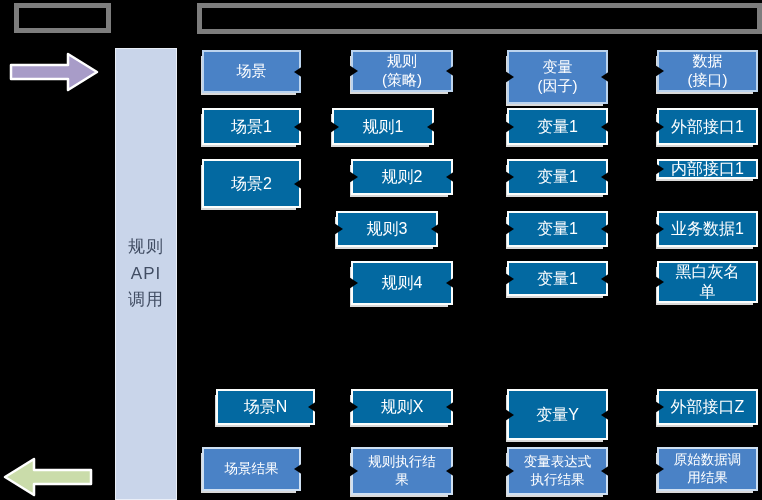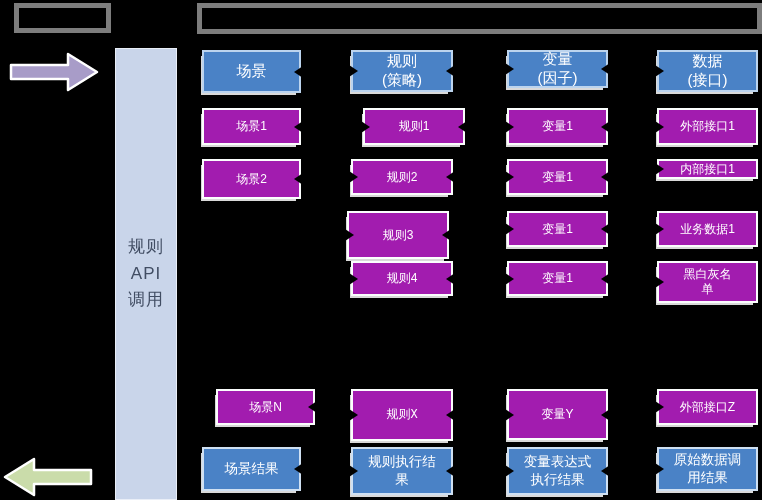--- a/index.html
+++ b/index.html
@@ -23,21 +23,21 @@
     color:#414d63;font-size:17px;line-height:1.55;text-align:center;
     white-space:pre-line;letter-spacing:1px;
   }
   .box{
     position:absolute;box-sizing:border-box;display:flex;align-items:center;
     justify-content:center;text-align:center;color:#fff;white-space:pre-line;
     border:2px solid #fff;
     box-shadow:-3px 4px 0 -2px rgba(255,255,255,0.85);
   }
   .box.hdr{background:#4a82c6;border-color:#bcd4ee;font-size:15px;line-height:1.25;font-weight:400;}
-  .box.item{background:#a21caf;border-color:#fbfefd;font-size:12px;line-height:1.25;}
+  .box.item{background:#0369a1;border-color:#fbfefd;font-size:16px;line-height:1.25;}
   .box.res{background:#4a82c6;border-color:#cfe0f2;font-size:13.5px;line-height:1.35;}
   .notch{position:absolute;width:0;height:0;border:6px solid transparent;pointer-events:none;}
   .notch-r{right:-4px;top:50%;transform:translateY(-50%);border-left:0;border-right:9px solid #000;}
   .notch-l{left:-4px;top:50%;transform:translateY(-50%);border-right:0;border-left:9px solid #000;}
 </style>
 </head>
 <body>
 
 <div id="stage">
 
@@ -55,33 +55,33 @@
 
   <div id="api-panel">
     <div class="api-text">规则
 API
 调用</div>
   </div>
 
   <div id="columns-root">
       <div class="box hdr" style="left: 202px; top: 50px; width: 99px; height: 43px;">场景<span class="notch notch-r"></span></div>
       <div class="box item" style="left: 202px; top: 108px; width: 99px; height: 37px;">场景1<span class="notch notch-r"></span></div>
-      <div class="box item" style="left: 202px; top: 159px; width: 99px; height: 40px;">场景2<span class="notch notch-r"></span></div>
+      <div class="box item" style="left: 202px; top: 159px; width: 99px; height: 49px;">场景2<span class="notch notch-r"></span></div>
       <div class="box item" style="left: 216px; top: 389px; width: 99px; height: 36px;">场景N<span class="notch notch-r"></span></div>
       <div class="box res" style="left: 202px; top: 447px; width: 99px; height: 44px;">场景结果<span class="notch notch-r"></span></div>
       <div class="box hdr" style="left: 351px; top: 50px; width: 102px; height: 42px;">规则
 (策略)<span class="notch notch-r"></span><span class="notch notch-l"></span></div>
-      <div class="box item" style="left: 363px; top: 108px; width: 102px; height: 37px;">规则1<span class="notch notch-r"></span><span class="notch notch-l"></span></div>
+      <div class="box item" style="left: 332px; top: 108px; width: 102px; height: 37px;">规则1<span class="notch notch-r"></span><span class="notch notch-l"></span></div>
       <div class="box item" style="left: 351px; top: 159px; width: 102px; height: 36px; text-align: right;">规则2<span class="notch notch-r"></span><span class="notch notch-l"></span></div>
-      <div class="box item" style="left: 347px; top: 211px; width: 102px; height: 48px;">规则3<span class="notch notch-r"></span><span class="notch notch-l"></span></div>
-      <div class="box item" style="left: 351px; top: 261px; width: 102px; height: 35px;">规则4<span class="notch notch-r"></span><span class="notch notch-l"></span></div>
-      <div class="box item" style="left: 351px; top: 389px; width: 102px; height: 52px; font-family: Liberation Mono, monospace;">规则X<span class="notch notch-r"></span><span class="notch notch-l"></span></div>
+      <div class="box item" style="left: 336px; top: 211px; width: 102px; height: 36px;">规则3<span class="notch notch-r"></span><span class="notch notch-l"></span></div>
+      <div class="box item" style="left: 351px; top: 261px; width: 102px; height: 44px;">规则4<span class="notch notch-r"></span><span class="notch notch-l"></span></div>
+      <div class="box item" style="left: 351px; top: 389px; width: 102px; height: 36px;">规则X<span class="notch notch-r"></span><span class="notch notch-l"></span></div>
       <div class="box res" style="left: 351px; top: 447px; width: 102px; height: 48px;">规则执行结
 果<span class="notch notch-r"></span><span class="notch notch-l"></span></div>
-      <div class="box hdr" style="left: 507px; top: 50px; width: 101px; height: 38px;">变量
+      <div class="box hdr" style="left: 507px; top: 50px; width: 101px; height: 54px;">变量
 (因子)<span class="notch notch-r"></span><span class="notch notch-l"></span></div>
       <div class="box item" style="left: 507px; top: 108px; width: 101px; height: 37px;">变量1<span class="notch notch-r"></span><span class="notch notch-l"></span></div>
       <div class="box item" style="left: 507px; top: 159px; width: 101px; height: 36px;">变量1<span class="notch notch-r"></span><span class="notch notch-l"></span></div>
       <div class="box item" style="left: 507px; top: 211px; width: 101px; height: 36px;">变量1<span class="notch notch-r"></span><span class="notch notch-l"></span></div>
       <div class="box item" style="left: 507px; top: 261px; width: 101px; height: 35px;">变量1<span class="notch notch-r"></span><span class="notch notch-l"></span></div>
       <div class="box item" style="left: 507px; top: 389px; width: 101px; height: 51px;">变量Y<span class="notch notch-r"></span><span class="notch notch-l"></span></div>
       <div class="box res" style="left: 507px; top: 447px; width: 101px; height: 48px;">变量表达式
 执行结果<span class="notch notch-r"></span><span class="notch notch-l"></span></div>
       <div class="box hdr" style="left: 657px; top: 50px; width: 101px; height: 42px;">数据
 (接口)<span class="notch notch-l"></span></div>

